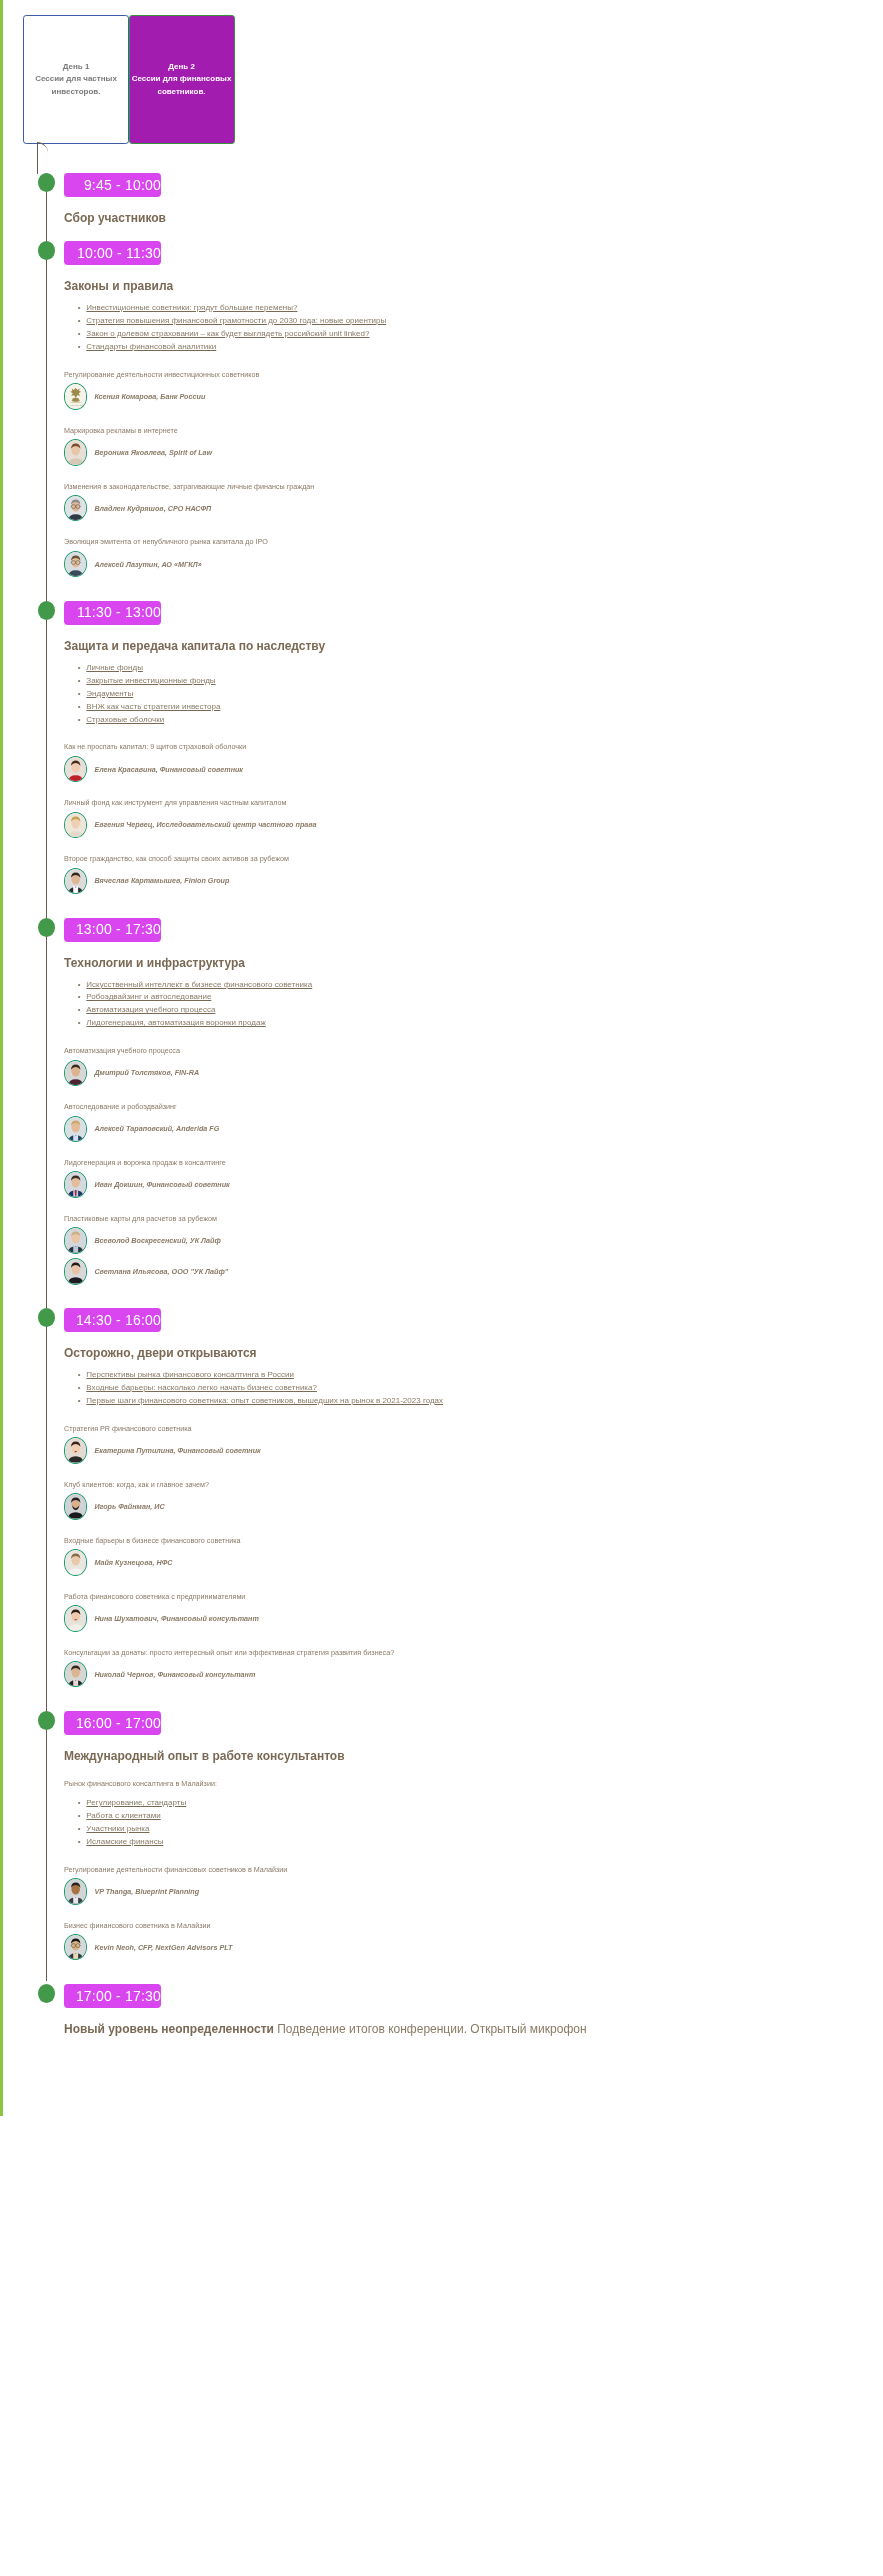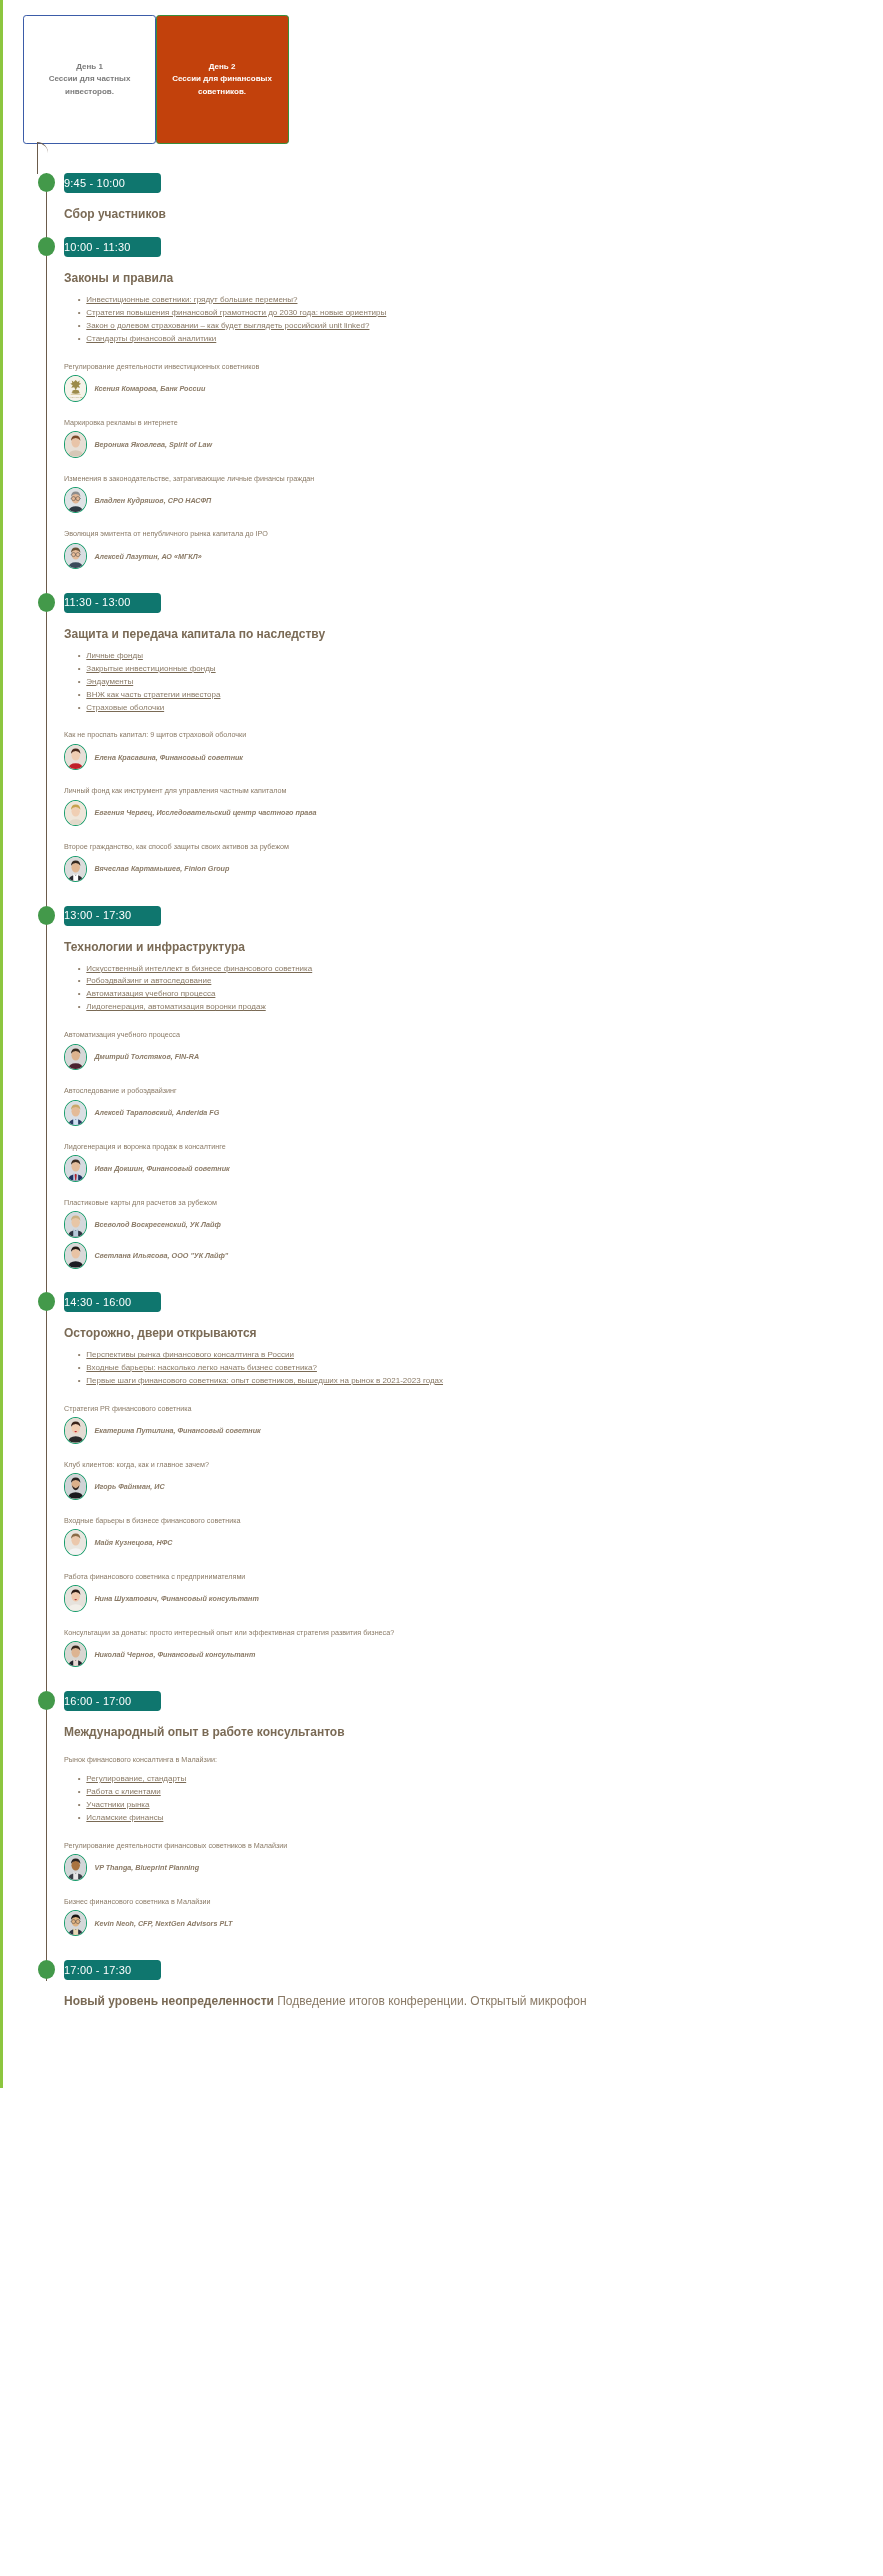--- a/index.html
+++ b/index.html
@@ -13,31 +13,31 @@
     overflow-x:hidden;
   }
   
   .edge-strip {
     position:absolute; left:0; top:0; width:2.7px; height:2576px;
     background:#8cc63f;
   }
   
   .tabs { display:flex; padding:15px 0 0 23px; }
   .tab {
-    width:133px; height:129px;
+    width:106px; height:129px;
     display:flex; flex-direction:column; align-items:center; justify-content:center;
     text-align:center; font-weight:bold; font-size:8px; line-height:1.55;
     border-radius:3.2px;
   }
   .tab.inactive {
     background:#ffffff; color:#7b7b7b;
     border:0.5px solid #3b5ca8;
   }
   .tab.active {
-    background:#c2410c; color:#ffffff; border:0.5px solid #388e3c;
+    background:#a21caf; color:#ffffff; border:0.5px solid #388e3c;
     margin-left:-0.5px;
   }
   .tab-day { display:block; }
   .tab-sub { display:block; }
   
   .timeline {
     position:relative;
     margin:29px 0 0 0;
     padding-bottom:64px;
   }
@@ -56,27 +56,27 @@
     border-top:1.1px solid #6b5b4b;
   }
   .block { position:relative; padding-left:64px; }
   .dot {
     position:absolute; left:38px;
     width:17px; height:19px; border-radius:50%;
     background:#43994a;
   }
   .time-pill {
     display:inline-block;
-    background:#0f766e;
+    background:#d946ef;
     color:#ffffff;
-    font-size:11px;
+    font-size:14px;
     font-weight:normal;
     padding:3.7px 0 4.3px 0;
     width:97px;
-    text-align:left;
+    text-align:right;
     border-radius:3.7px;
     letter-spacing:0.2px;
   }
   .sess-title {
     font-size:12px; font-weight:bold; color:#7a6a55;
     margin:14px 0 0 0;
   }
   .sess-title.inline-note { font-weight:bold; }
   .sess-title .note { font-weight:normal; color:#8a7a66; }
   ul.bullets {

